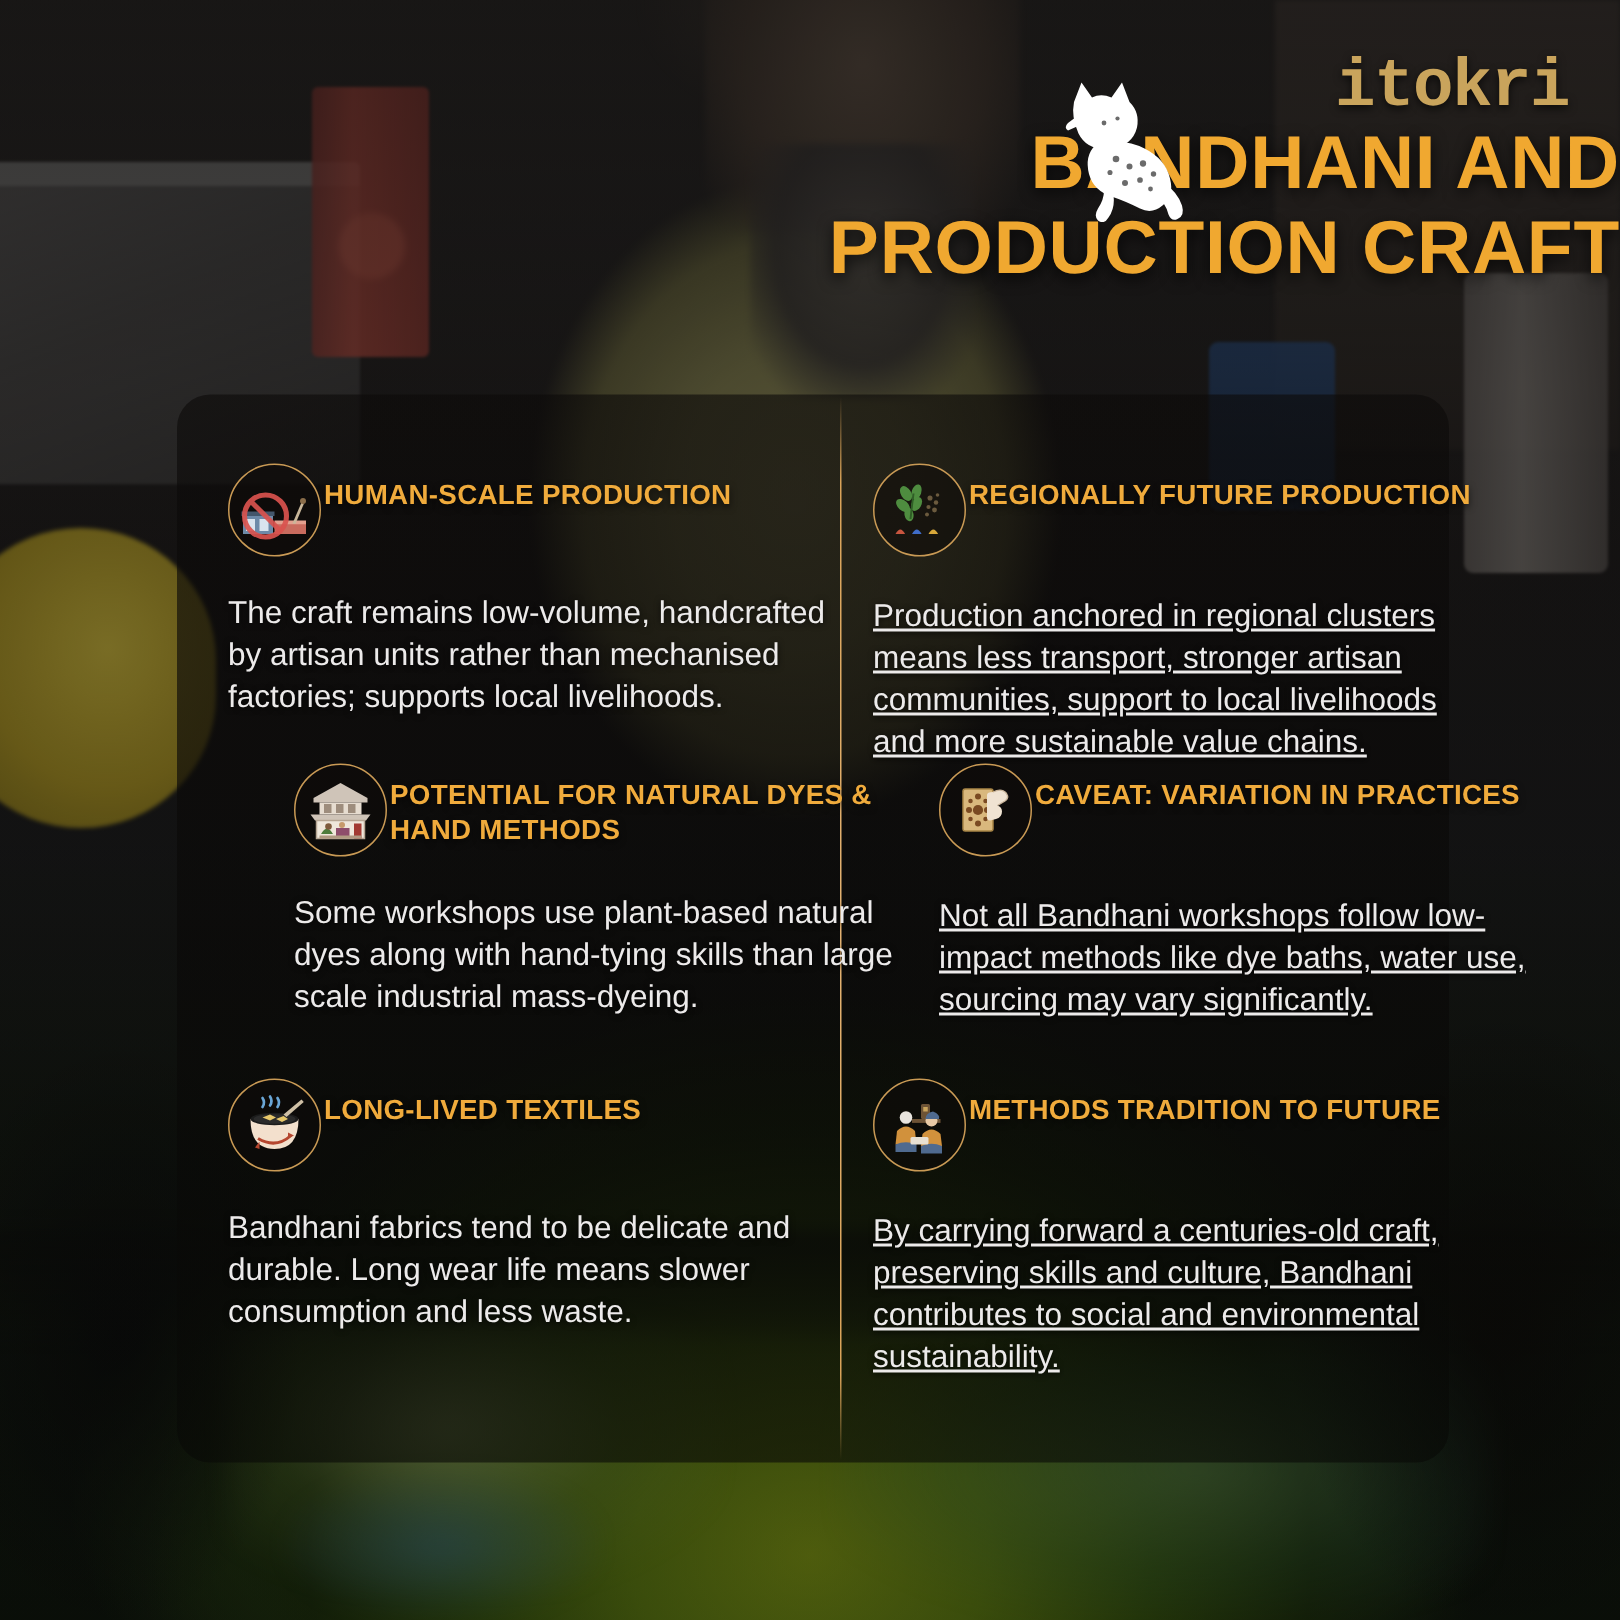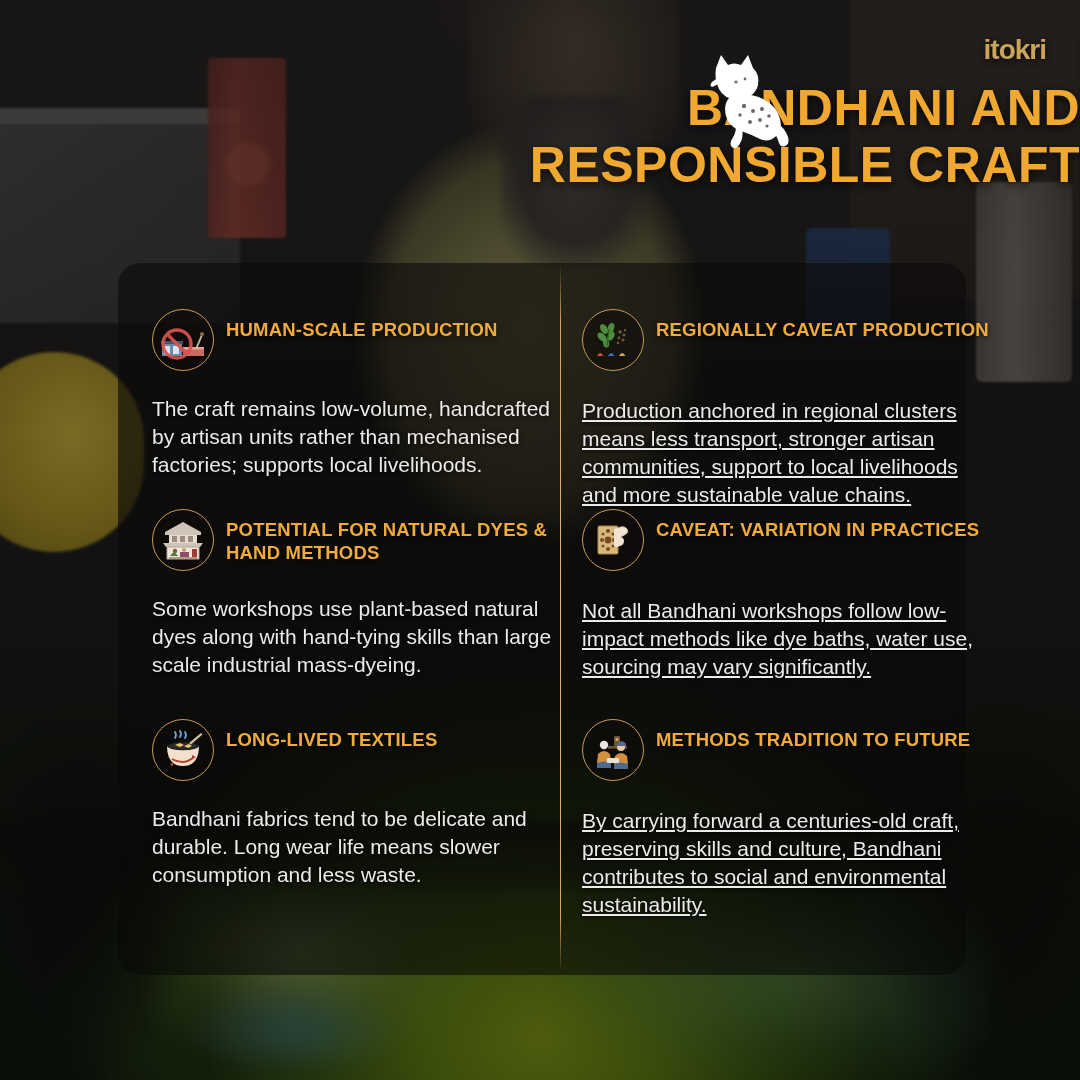--- a/index.html
+++ b/index.html
@@ -110,23 +110,24 @@
   }
   .bg-veil {
     position:absolute; inset:0;
     background:
       linear-gradient(180deg, rgba(8,8,10,.58) 0%, rgba(8,8,10,.45) 24%, rgba(10,10,10,.42) 60%, rgba(6,8,6,.40) 100%);
   }
 
   
   .logo {
     position:absolute; right:34px; top:36px;
-    font-size:28px; font-weight:700; letter-spacing:-1px;
+    font-size:45px; font-weight:700; letter-spacing:-1px;
     color:#c9a45c; line-height:1;
     text-shadow:0 2px 6px rgba(0,0,0,.7);
+    font-family:Liberation Mono, monospace;
   }
 
   
   .title-wrap {
     position:absolute; left:0; right:0; top:80px;
     text-align:right; z-index:5;
   }
   .title-line {
     font-size:50px; font-weight:800; letter-spacing:.5px;
     color:#f0a830; line-height:1.14;
@@ -151,24 +152,24 @@
   }
 
   
   .grid {
     position:absolute; left:118px; top:263px; width:848px; height:712px; z-index:6;
   }
   .block { position:absolute; }
   .col-l { left:34px; width:420px; }
   .col-r { left:464px; width:414px; }
   .row-1 { top:46px; }
-  .row-2 { top:246px; }
+  .row-2 { top:246px;margin-left:44px; }
   .row-3 { top:456px; }
 
-  .head-row { display:flex; align-items:flex-start; gap:12px; }
+  .head-row { display:flex; align-items:flex-start; gap:2px; }
 
   .icon-circle {
     flex:0 0 auto; width:62px; height:62px; border-radius:50%;
     border:1.6px solid #c99a55;
     background:rgba(14,11,9,.55);
     position:relative; overflow:hidden;
     display:flex; align-items:center; justify-content:center;
   }
   .icon-circle svg { display:block; }
 
@@ -204,21 +205,21 @@
   <div class="bg-vat-blue"></div>
   <div class="bg-dark-corner-l"></div>
   <div class="bg-dark-corner-r"></div>
   <div class="bg-veil"></div>
 </div>
 
 <div class="logo">itokri</div>
 
 <div class="title-wrap">
   <div class="title-line">BANDHANI AND</div>
-  <div class="title-line">RESPONSIBLE CRAFT</div>
+  <div class="title-line">PRODUCTION CRAFT</div>
 </div>
 
 <div class="cat-mark">
   <svg viewBox="0 0 110 96" width="110" height="96">
     <g fill="#ffffff">
       <path d="M26 16 l5 -13 7 10 q6 -3 13 0 l7 -10 5 13 q7 7 5 17 -3 12 -17 14 -16 2 -22 -10 -5 -11 -3 -21 z"></path>
       <path d="M40 45 q18 -6 33 2 q14 7 17 20 q3 12 -5 18 q-7 6 -15 2 q-10 -5 -19 -8 q-12 -4 -15 -15 q-3 -12 4 -19 z"></path>
       <path d="M86 70 q9 6 12 15 q2 7 -3 9 -4 2 -6 -3 -2 -8 -9 -14 z"></path>
       <path d="M52 76 q2 10 -3 17 -3 5 -7 2 -3 -3 0 -8 4 -6 4 -12 z"></path>
       <path d="M30 24 l-8 6 q-3 3 0 5 l9 -4 z"></path>
@@ -284,21 +285,21 @@
             <circle cx="30" cy="22" r="1.4"></circle>
               <circle cx="34" cy="24" r="1.6"></circle>
             <circle cx="29" cy="27" r="1.3"></circle>
               <circle cx="36" cy="14" r="1.2"></circle>
           </g>
           <path d="M8 40 q3.2 -6 6.4 0 z" fill="#c8553f"></path>
           <path d="M19 40 q3.2 -6 6.4 0 z" fill="#3f6cc8"></path>
           <path d="M30 40 q3.2 -6 6.4 0 z" fill="#d8a83a"></path>
         </svg>
       </div>
-      <div class="block-title">REGIONALLY CAVEAT PRODUCTION</div>
+      <div class="block-title">REGIONALLY FUTURE PRODUCTION</div>
     </div>
     <div class="block-body">Production anchored in regional clusters means less transport, stronger artisan communities, support to local livelihoods and more sustainable value chains.</div>
   </div>
 
   <div class="block col-l row-2">
     <div class="head-row">
       <div class="icon-circle">
         <svg viewBox="0 0 48 48" width="48" height="48">
           <path d="M6 16 L24 6 L42 16 L42 19 L6 19 Z" fill="#cfc4b8"></path>
           <rect x="10" y="19" width="28" height="8" fill="#e6dcd0"></rect>

